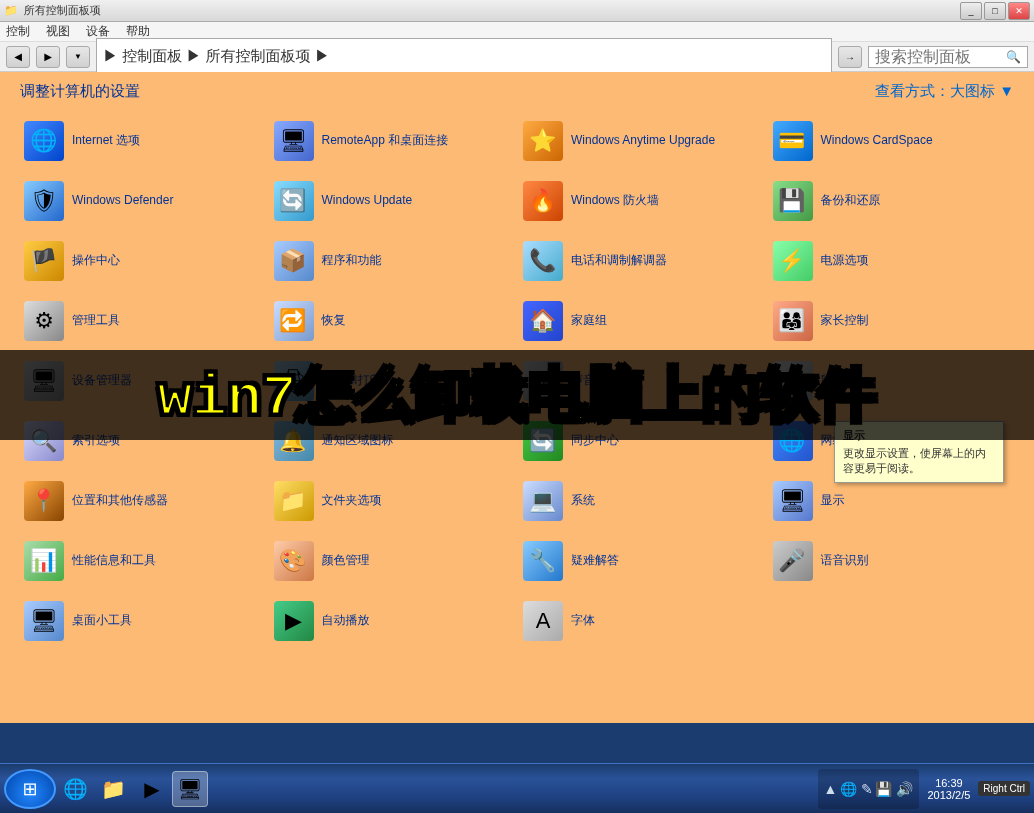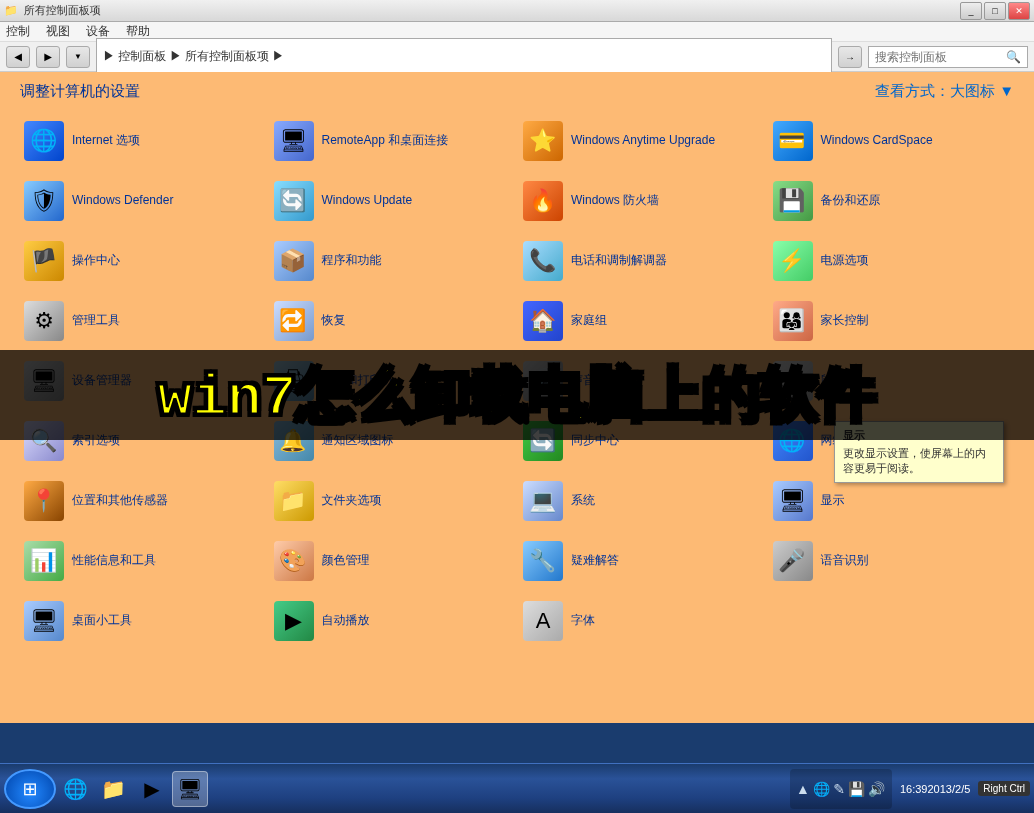--- a/index.html
+++ b/index.html
@@ -83,21 +83,21 @@
       font-size: 10px;
     }
     .address-path {
       flex: 1;
       background: white;
       border: 1px solid #aaa;
       height: 38px;
       display: flex;
       align-items: center;
       padding: 0 6px;
-      font-size: 12px;
+      font-size: 15px;
       color: #333;
     }
     .search-box {
       width: 160px;
       height: 22px;
       border: 1px solid #aaa;
       background: white;
       display: flex;
       align-items: center;
       padding: 0 6px;
@@ -250,21 +250,21 @@
       background: rgba(0,0,0,0.2);
       border-radius: 4px;
     }
     .tray-icon {
       font-size: 14px;
       cursor: pointer;
       color: #cde;
     }
     .clock-area {
       display: flex;
-      flex-direction: row;
+      flex-direction: column;
       align-items: center;
       color: white;
       font-size: 11px;
       padding: 0 6px;
       cursor: pointer;
     }
     .right-ctrl-badge {
       background: #333;
       color: white;
       font-size: 10px;
@@ -331,21 +331,21 @@
   <span>帮助</span>
 </div>
 
 <div class="address-bar">
   <div class="nav-btn">◀</div>
   <div class="nav-btn">▶</div>
   <div class="nav-btn" style="font-size:8px;">▼</div>
   <div class="address-path">▶ 控制面板 ▶ 所有控制面板项 ▶</div>
   <div class="nav-btn">→</div>
   <div class="search-box">
-    <input type="text" style="border: none; outline: none; font-size: 12px; color: rgb(153, 153, 153); width: 100%; background: transparent;" placeholder="搜索控制面板">
+    <input type="text" style="border: none; outline: none; font-size: 16px; color: rgb(153, 153, 153); width: 100%; background: transparent;" placeholder="搜索控制面板">
     <span style="font-size:12px;color:#666;">🔍</span>
   </div>
 </div>
 
 <div class="main-content" style="position:relative;">
 
   <div class="view-header">
     <div class="view-title">调整计算机的设置</div>
     <div class="view-mode">查看方式：大图标 ▼</div>
   </div>

